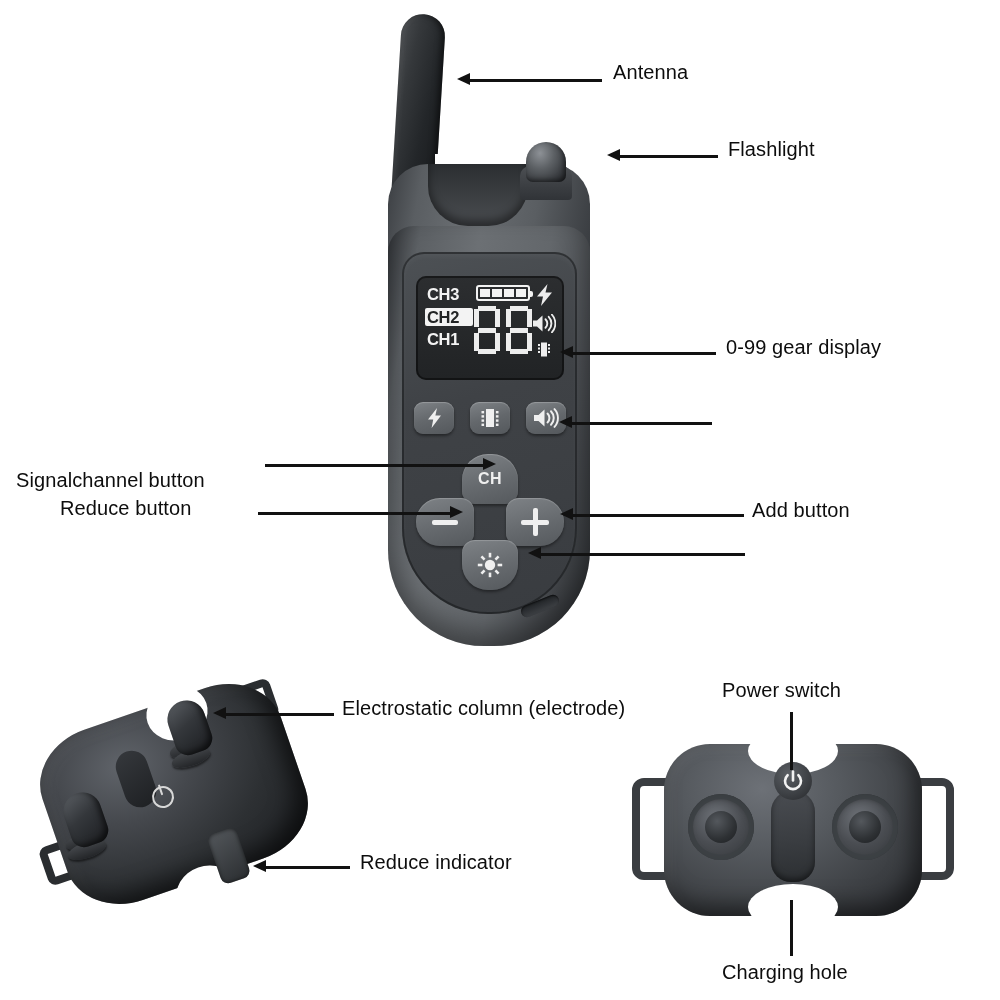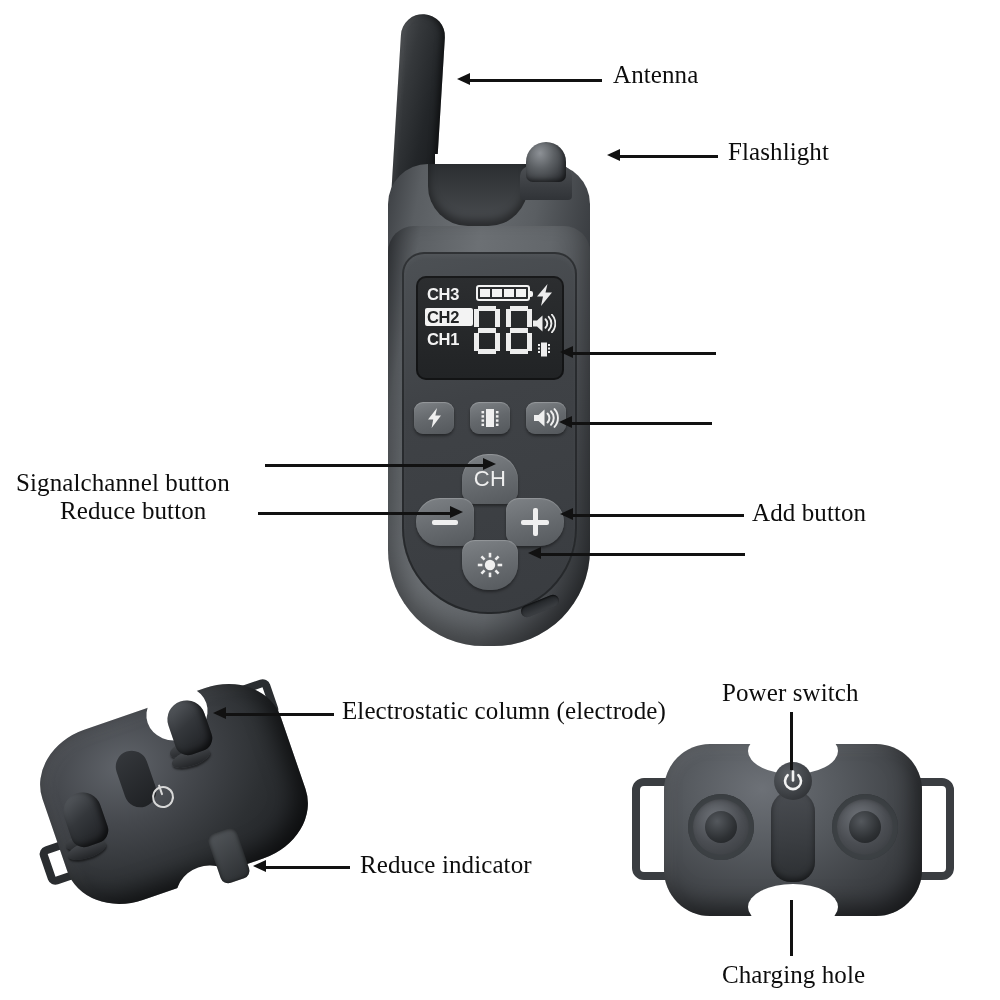--- a/index.html
+++ b/index.html
@@ -7,22 +7,22 @@
     width: 1000px; height: 1000px;
     background: #ffffff;
     font-family: "Liberation Sans", sans-serif;
     overflow: hidden;
   }
   #stage { position: relative; width: 1000px; height: 1000px; background:#fff; }
 
   
   .label {
     position: absolute;
-    font-family: Liberation Serif, serif;
-    font-size: 25px;
+    font-family: Liberation Sans, sans-serif;
+    font-size: 20px;
     color: #0d0d0d;
     white-space: nowrap;
     letter-spacing: .1px;
     line-height: 1;
   }
   
   .lead {
     position: absolute;
     background: #111;
     height: 2.5px;
@@ -150,22 +150,22 @@
     position:absolute;
     background: linear-gradient(165deg,#7e8286 0%,#666a6e 55%,#55595d 100%);
     box-shadow: 0 2px 3px rgba(0,0,0,.4), inset 0 1px 1px rgba(255,255,255,.2);
     display:flex; align-items:center; justify-content:center;
   }
   .p-ch   { left:46px; top:0;    width:56px; height:50px; border-radius:26px 26px 13px 13px; }
   .p-min  { left:0;    top:44px; width:58px; height:48px; border-radius:24px 13px 13px 24px; }
   .p-plus { left:90px; top:44px; width:58px; height:48px; border-radius:13px 24px 24px 13px; }
   .p-led  { left:46px; top:86px; width:56px; height:50px; border-radius:13px 13px 26px 26px; }
   .p-ch span {
-    font-family:"Liberation Sans", sans-serif; font-weight:400;
-    font-size:22px; color:#efefef; letter-spacing:.4px;text-align:center;
+    font-family:"Liberation Sans", sans-serif; font-weight:700;
+    font-size:16px; color:#efefef; letter-spacing:.4px;text-align:center;
   }
   .glyph-minus { width:26px; height:5px; background:#efefef; border-radius:2px; }
   .glyph-plus  { position:relative; width:28px; height:28px; }
   .glyph-plus::before, .glyph-plus::after{
     content:""; position:absolute; background:#efefef; border-radius:2px;
   }
   .glyph-plus::before { left:0; top:11.5px; width:28px; height:5px; }
   .glyph-plus::after  { top:0; left:11.5px; height:28px; width:5px; }
 
   
@@ -472,20 +472,21 @@
 
   <div class="lead" style="left:266px; top:866px; width:84px;"></div>
   <div class="arrow-l" style="left:253px; top:859.5px;"></div>
 
   <div class="lead-v" style="left:790px; top:712px; height:58px;"></div>
 
   <div class="lead-v" style="left:790px; top:900px; height:56px;"></div>
 
   <div class="label" style="left:613px; top:62px;">Antenna</div>
   <div class="label" style="left:728px; top:139px;">Flashlight</div>
+  <div class="label" style="left:726px; top:337px;">0-99 gear display</div>
   <div class="label" style="left:16px;  top:450px;margin-top:20px;">Signalchannel button</div>
   <div class="label" style="left:60px;  top:498px;">Reduce button</div>
   <div class="label" style="left:752px; top:500px;">Add button</div>
   <div class="label" style="left:342px; top:698px;text-align:center;">Electrostatic column (electrode)</div>
   <div class="label" style="left:360px; top:852px;">Reduce indicator</div>
   <div class="label" style="left:722px; top:680px;">Power switch</div>
   <div class="label" style="left:722px; top:962px;">Charging hole</div>
 
 </div>
 

